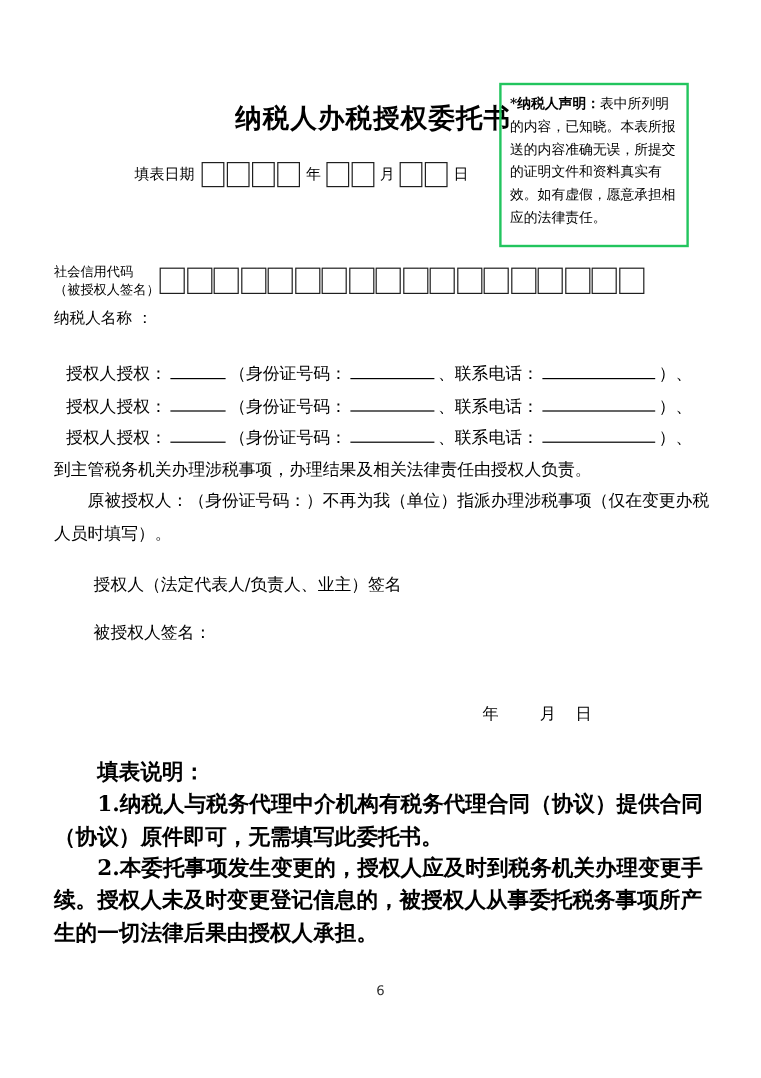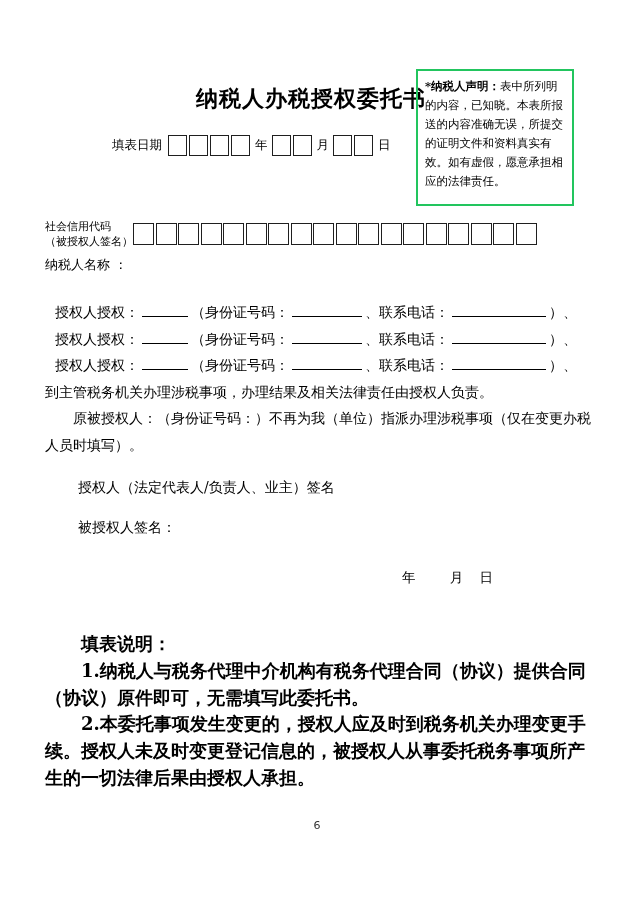--- a/index.html
+++ b/index.html
@@ -43,21 +43,21 @@
   .auth-line { padding-left:10px; white-space:nowrap; }
   .blank {
     display:inline-block; border-bottom:1px solid #000; height:13px;
     vertical-align:baseline; margin:0 3px;
   }
   .w1 { width:46px; } .w2 { width:70px; } .w3 { width:94px; }
   .par { margin:0; }
   .indent { text-indent:2em; }
   .sign1 { position:absolute; top:479px; left:78px; font-size:14px; }
   .sign2 { position:absolute; top:499px; left:78px; font-size:14px;margin-top:20px; }
-  .sign-date { position:absolute; top:569px; left:402px; font-size:13.5px; }
+  .sign-date { position:absolute; top:586px; left:402px; font-size:13.5px; }
   .sign-date .md { margin-left:30px; }
   .sign-date .dd { margin-left:12px; }
   .instructions { position:absolute; top:631px; left:45px; width:548px; font-size:18px; line-height:26.8px;font-weight:bold; }
   .ins-head { text-indent:2em; }
   .page-num {
     position:absolute; top:819px; left:0; width:634px; text-align:center;
     font-size:11px; font-family:"DejaVu Sans","Liberation Sans",sans-serif; color:#333;
   }
 </style>
 </head>

